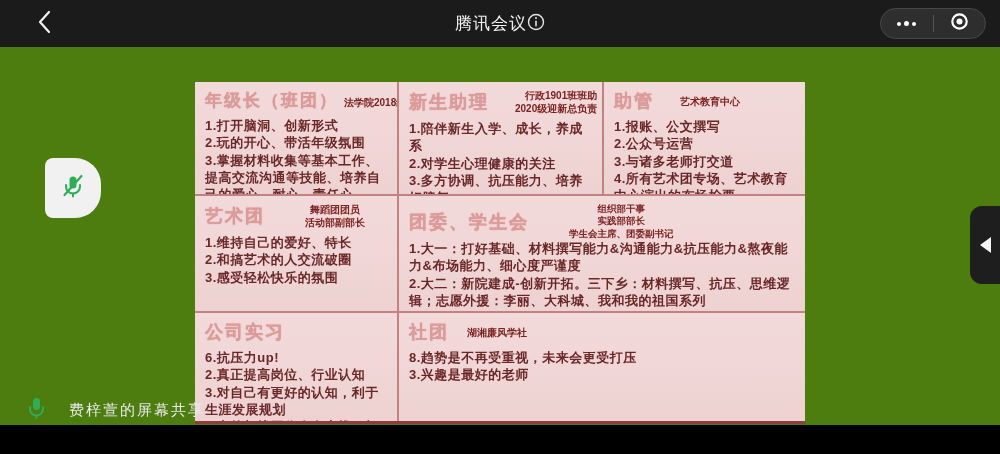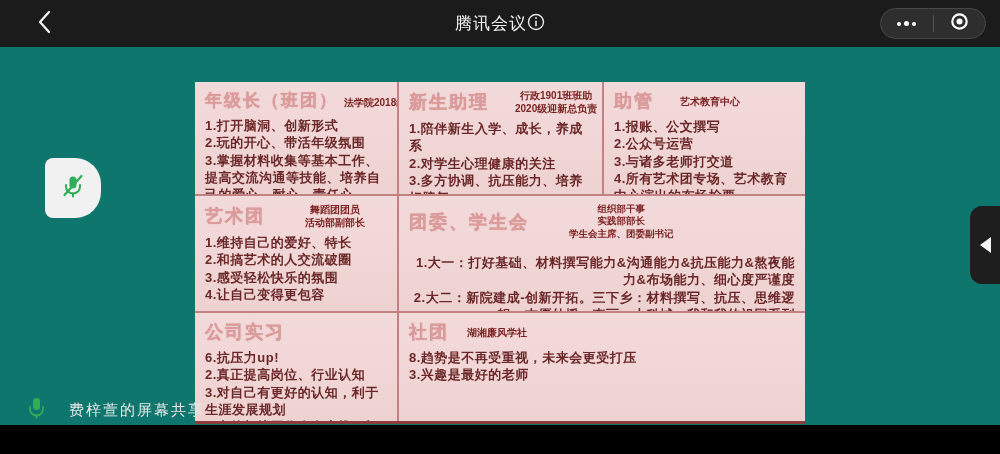--- a/index.html
+++ b/index.html
@@ -19,21 +19,21 @@
              display:flex; align-items:center; }
   .capsule-half { flex:1; height:100%; display:flex; align-items:center; justify-content:center; cursor:pointer; }
   .capsule-divider { width:1px; height:17px; background:#565657; }
   .dots { display:flex; align-items:center; gap:3px; }
   .dots i { display:block; border-radius:50%; background:#fff; }
   .dots i:nth-child(1){ width:4px; height:4px; }
   .dots i:nth-child(2){ width:5px; height:5px; }
   .dots i:nth-child(3){ width:4px; height:4px; }
 
   
-  .stage { position:absolute; top:47px; left:0; width:1000px; height:378px; background:#0f766e; }
+  .stage { position:absolute; top:47px; left:0; width:1000px; height:378px; background:#4d7c0f; }
 
   
   .slide { position:absolute; left:195px; top:35px; width:610px; height:342px;
            background:#c28282; display:grid;
            grid-template-columns:202px 203px 1fr;
            grid-template-rows:112px 115px 1fr;
            gap:2px; border-bottom:3px solid #8d3d3d; }
   .cell { background:#f0d5d5; padding:7px 10px 4px 10px; overflow:hidden;
           background-image:linear-gradient(180deg, #f3dada 0%, #eed2d2 100%); }
   .cell.wide { grid-column:2 / 4; }
@@ -42,21 +42,21 @@
                 text-shadow:0 0 1px #c97f7f; white-space:nowrap; }
   .cell-sub { color:#7c2121; font-weight:700; font-size:10px; line-height:1.3;
               text-align:center; }
   .cell-sub .sub-line { white-space:nowrap; }
   .cell-body { margin-top:5px; }
   .li { color:#6b2727; font-weight:700; font-size:13px; line-height:1.33;
         letter-spacing:0.5px; }
 
   .sub-inline { margin-left:6px; align-self:flex-end; margin-bottom:3px; }
   .sub-gap-sm { margin-left:18px; }
-  .sub-gap-md { margin-left:26px; }
+  .sub-gap-md { margin-left:26px;text-align:right; }
   .sub-gap-lg { margin-left:40px; }
 
   
   .mic-tile { position:absolute; left:45px; top:111px; width:56px; height:60px;
               background:#f1f1f1; border-radius:8px 26px 26px 8px;
               display:flex; align-items:center; justify-content:center; cursor:pointer; }
 
   
   .edge-tab { position:absolute; right:0; top:159px; width:30px; height:78px;
               background:#1e1e1e; border-radius:12px 0 0 12px;
@@ -165,34 +165,33 @@
         <span class="cell-title">艺术团</span>
         <span class="cell-sub sub-gap-lg">
           <div class="sub-line">舞蹈团团员</div>
           <div class="sub-line">活动部副部长</div>
         </span>
       </div>
       <div class="cell-body">
         <div class="li">1.维持自己的爱好、特长</div>
         <div class="li">2.和搞艺术的人交流破圈</div>
         <div class="li">3.感受轻松快乐的氛围</div>
-        <div class="li">4.让自己变得更包容</div>
       </div>
     </div>
 
     <div class="cell wide">
       <div class="cell-head">
         <span class="cell-title">团委、学生会</span>
         <span class="cell-sub sub-gap-lg" style="font-size:9.5px;">
           <div class="sub-line">组织部干事</div>
           <div class="sub-line">实践部部长</div>
           <div class="sub-line">学生会主席、团委副书记</div>
         </span>
       </div>
-      <div class="cell-body" style="margin-top:14px;text-align:right;">
+      <div class="cell-body" style="margin-top:0;">
         <div class="li">1.大一：打好基础、材料撰写能力&amp;沟通能力&amp;抗压能力&amp;熬夜能力&amp;布场能力、细心度严谨度</div>
         <div class="li">2.大二：新院建成-创新开拓。三下乡：材料撰写、抗压、思维逻辑；志愿外援：李丽、大科城、我和我的祖国系列</div>
 
       </div>
     </div>
 
     <div class="cell">
       <div class="cell-head">
         <span class="cell-title">公司实习</span>
       </div>

